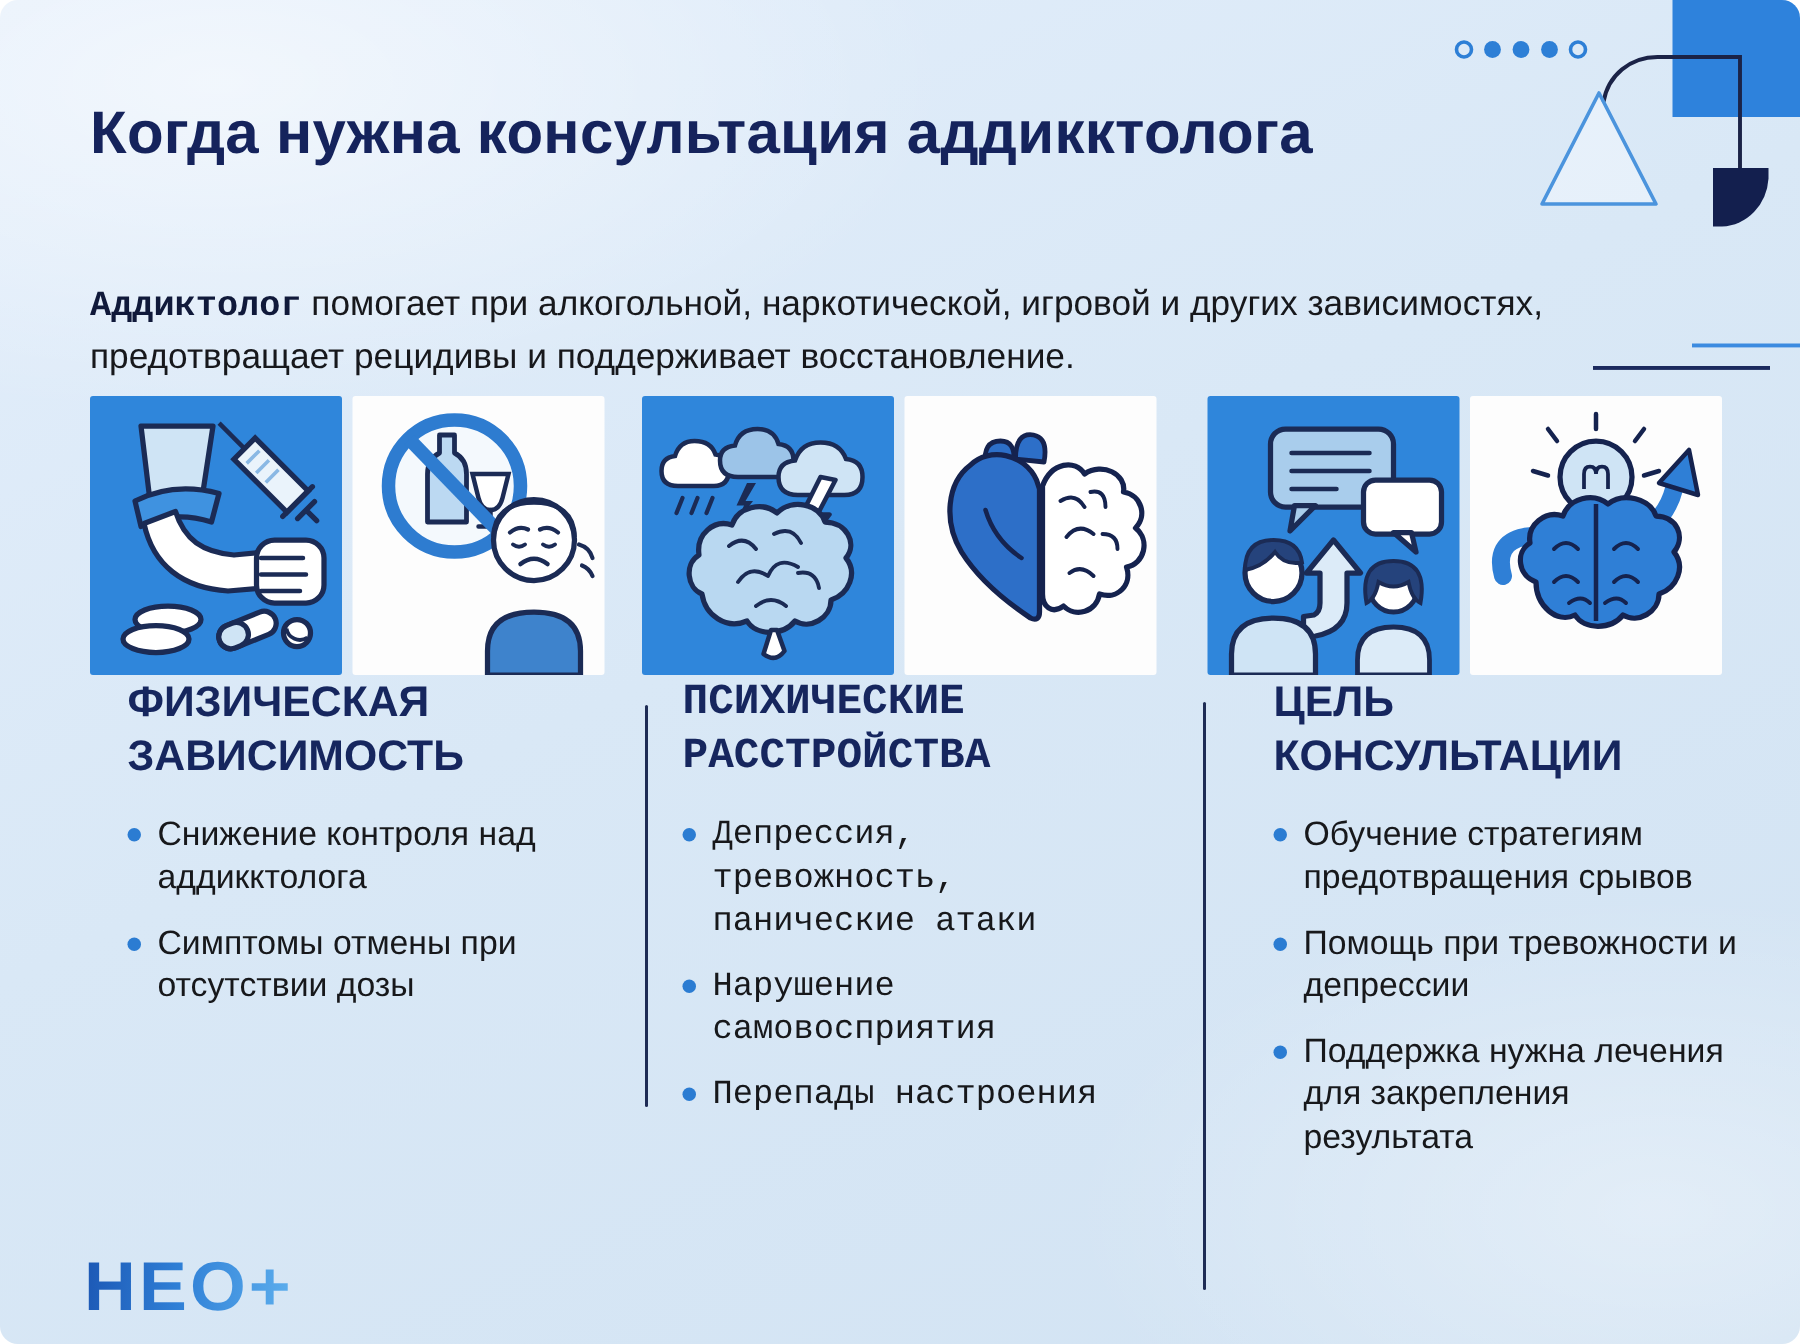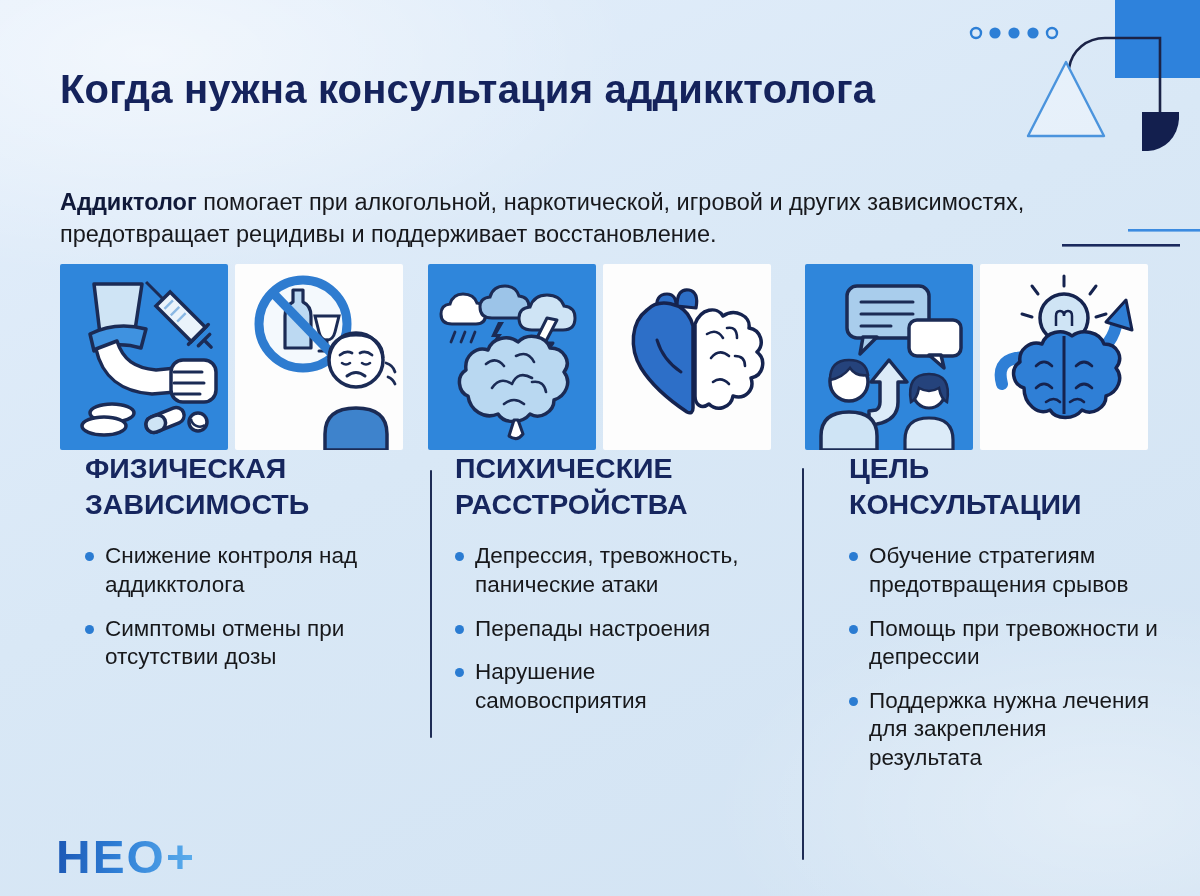--- a/index.html
+++ b/index.html
@@ -1,34 +1,34 @@
 <!DOCTYPE html>
 <html><head>
 <meta charset="utf-8">
 <style>
   html,body{margin:0;padding:0;background:#ffffff;font-family:"Liberation Sans",sans-serif;}
   .canvas{
-    position:relative;width:1200px;height:896px;overflow:hidden;border-radius:0;
+    position:relative;width:1200px;height:896px;overflow:hidden;border-radius:12px;
     background:
       radial-gradient(700px 320px at 12% 6%, rgba(255,255,255,0.55), rgba(255,255,255,0) 70%),
       radial-gradient(560px 300px at 92% 90%, rgba(255,255,255,0.35), rgba(255,255,255,0) 70%),
       linear-gradient(155deg,#e3eefb 0%,#d9e8f6 45%,#d2e3f3 100%);
   }
   .page-title{
     position:absolute;left:60px;top:36px;width:840px;
     font-size:40px;line-height:1.3;font-weight:800;color:#15235c;letter-spacing:.2px;
   }
   .intro{
     position:absolute;left:60px;top:162px;width:1072px;
     font-size:23.5px;line-height:1.4;color:#17181c;
   }
-  .intro b{font-weight:800;color:#10193a;}
+  .intro b{font-weight:800;color:#10193a;font-family:Liberation Mono, monospace;}
   .column{position:absolute;top:264px;}
   .col-0{left:60px;width:342px;}
-  .col-1{left:428px;width:348px;}
+  .col-1{left:428px;width:348px;font-family:Liberation Mono, monospace;}
   .col-2{left:805px;width:353px;}
   .tiles{display:flex;gap:7px;}
   .tile{width:168px;height:186px;border-radius:2px;flex:0 0 auto;}
   .tile.blue{background:#2f86db;}
   .tile.white{background:#fdfdfd;}
   .tile svg{width:100%;height:100%;display:block;}
   .col-text{}
   .col-0 .col-text{padding-left:25px;}
   .col-1 .col-text{padding-left:27px;}
   .col-2 .col-text{padding-left:44px;}
@@ -164,25 +164,25 @@
     </div>
     <div class="col-text">
       <h2 class="col-header">ПСИХИЧЕСКИЕ РАССТРОЙСТВА</h2>
       <ul class="bullets">
         <li class="bullet-item">
             <span class="dot"></span>
             <span>Депрессия, тревожность, панические атаки</span>
           </li>
         <li class="bullet-item">
             <span class="dot"></span>
+            <span>Нарушение самовосприятия</span>
+          </li>
+        <li class="bullet-item">
+            <span class="dot"></span>
             <span>Перепады настроения</span>
-          </li>
-        <li class="bullet-item">
-            <span class="dot"></span>
-            <span>Нарушение самовосприятия</span>
           </li>
       </ul>
     </div>
   </section>
 
   <section class="column col-2">
     <div class="tiles">
       <div class="tile blue">
         <svg viewBox="0 0 168 186">
           <rect x="42" y="22" width="82" height="52" rx="10" fill="#a9cdec" stroke="#1b2b55" stroke-width="3.5"></rect>

